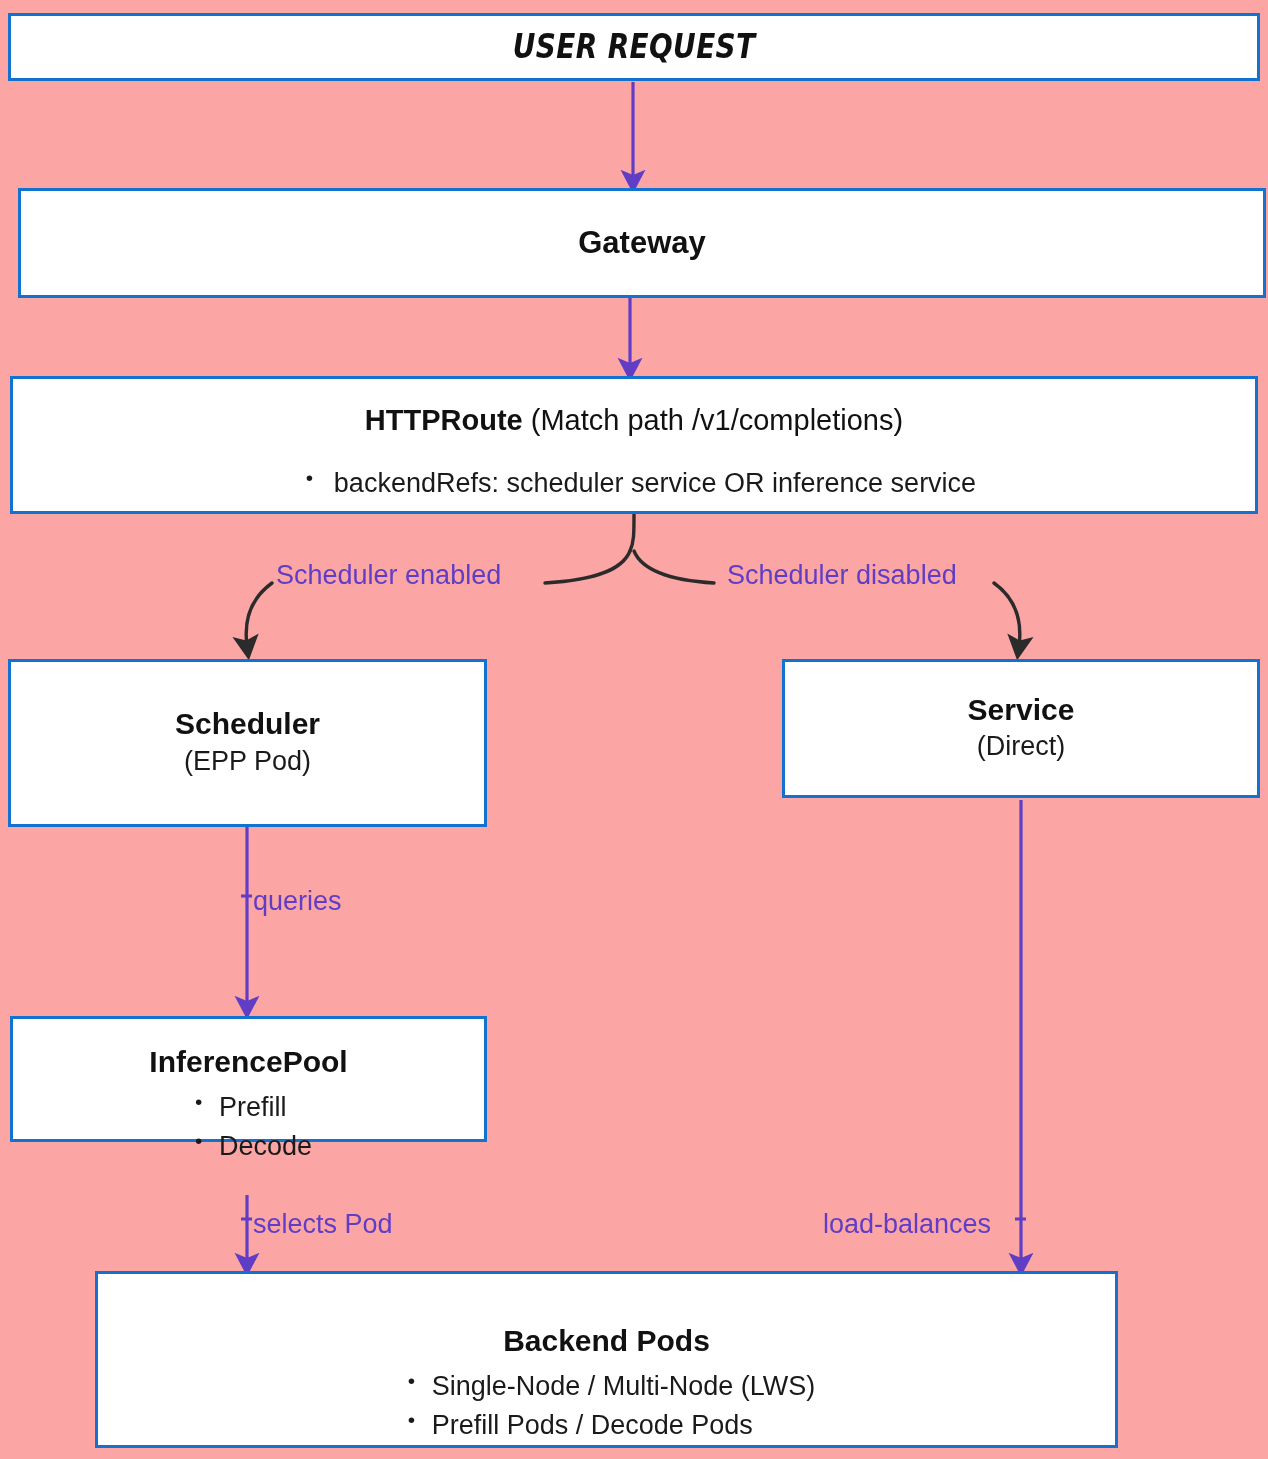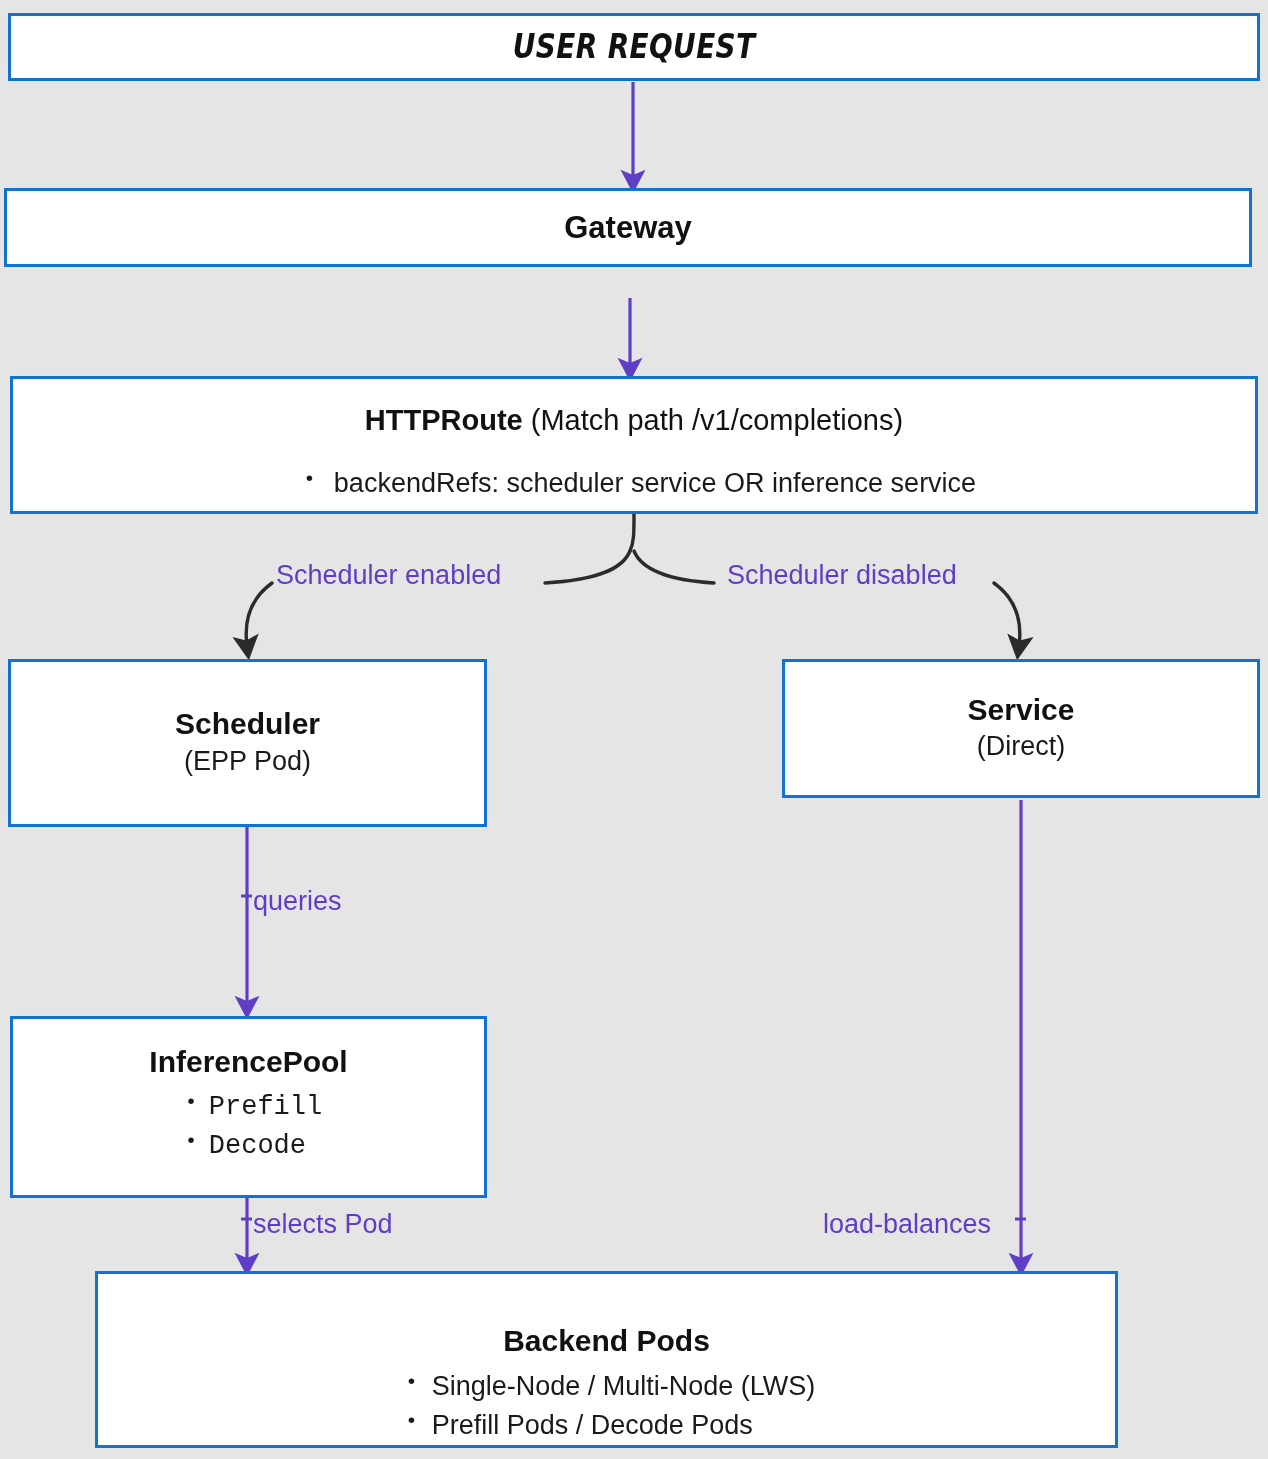--- a/index.html
+++ b/index.html
@@ -10,21 +10,21 @@
   }
   body {
     font-family: "Liberation Sans", "DejaVu Sans", sans-serif;
     color: #111111;
   }
   #diagram {
     position: relative;
     width: 1268px;
     height: 1459px;
     overflow: hidden;
-    background: #e5e5e5;
+    background: #fca5a5;
   }
   
   .node {
     position: absolute;
     box-sizing: border-box;
     border: 3px solid #1272cf;
     background: #ffffff;
     display: flex;
     flex-direction: column;
     align-items: center;
@@ -69,21 +69,21 @@
   #node-user-request .title {
     font-family: "DejaVu Sans", sans-serif;
     font-weight: 900;
     font-style: italic;
     font-size: 34px;
     letter-spacing: 0.5px;
     transform: scaleX(0.82);
   }
 
   #node-gateway {
-    left: 4px; top: 188px; width: 1248px; height: 79px;
+    left: 18px; top: 188px; width: 1248px; height: 110px;
   }
   #node-gateway .title { font-size: 31px; }
   #node-gateway .sub { font-size: 27px; margin-top: 2px; }
 
   #node-httproute {
     left: 10px; top: 376px; width: 1248px; height: 138px;
     justify-content: flex-start;
     padding-top: 24px;
   }
   #node-httproute .headline {
@@ -102,26 +102,26 @@
   #node-scheduler .title { font-size: 30px; }
   #node-scheduler .sub { font-size: 27px; margin-top: 3px; }
 
   #node-service {
     left: 782px; top: 659px; width: 478px; height: 139px;
   }
   #node-service .title { font-size: 30px; }
   #node-service .sub { font-size: 27px; margin-top: 3px; }
 
   #node-inferencepool {
-    left: 10px; top: 1016px; width: 477px; height: 182px;
+    left: 10px; top: 1016px; width: 477px; height: 126px;
     justify-content: flex-start;
     padding-top: 26px;
   }
   #node-inferencepool .title { font-size: 30px; }
-  #node-inferencepool .bullets { margin-top: 8px; font-family: Liberation Mono, monospace; }
+  #node-inferencepool .bullets { margin-top: 8px; }
   #node-inferencepool .bullets li { font-size: 27px; padding-left: 34px; }
   #node-inferencepool .bullets li::before { left: 10px; }
 
   #node-backend-pods {
     left: 95px; top: 1271px; width: 1023px; height: 177px;
     justify-content: flex-end;
     padding-top: 24px;
   }
   #node-backend-pods .title { font-size: 30px; }
   #node-backend-pods .bullets { margin-top: 8px; }

